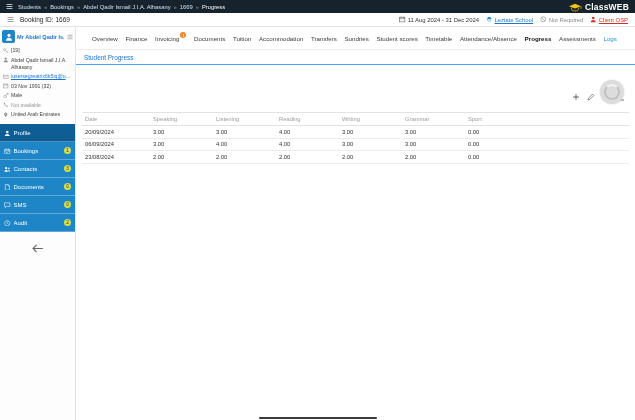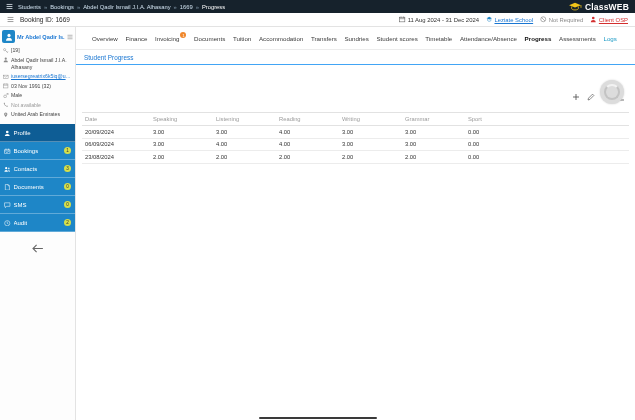--- a/index.html
+++ b/index.html
@@ -10,21 +10,21 @@
   .ic{display:inline-block;line-height:0;}
   .ic svg{display:block;width:100%;height:100%;}
 
   
   .topbar{height:13px;background:var(--topbar-bg,#16222c);display:flex;align-items:center;padding:0 6px;gap:5px;}
   .hamburger{width:7px;height:7px;color:#dfe7ee;cursor:pointer;}
   .breadcrumb{display:flex;gap:3px;font-size:5.8px;white-space:nowrap;overflow:hidden;align-items:center;color:#9fb2c1;}
   .breadcrumb a{color:#cfe0ee;text-decoration:underline;cursor:pointer;}
   .breadcrumb .current{color:#fff;}
   .breadcrumb .sep{color:#7e93a4;}
-  .brand{margin-left:auto;display:flex;align-items:flex-start;gap:3px;color:#fff;font-size:8.5px;font-weight:bold;letter-spacing:.2px;}
+  .brand{margin-left:auto;display:flex;align-items:flex-end;gap:3px;color:#fff;font-size:8.5px;font-weight:bold;letter-spacing:.2px;}
   .brand .cap{width:14px;height:9px;color:var(--brand-gold,#f0c419);}
 
   
   .subheader{height:13px;background:#fff;border-bottom:1px solid #e3e3e3;display:flex;align-items:center;padding:0 7px;gap:6px;}
   .sh-toggle{width:7px;height:7px;color:#888;cursor:pointer;}
   .booking-id{font-size:6.5px;color:#2b2b2b;}
   .sh-right{margin-left:auto;display:flex;align-items:center;gap:7px;font-size:5.9px;color:#333;}
   .sh-item{display:flex;align-items:center;gap:2px;white-space:nowrap;}
   .sh-item .ic{width:6.5px;height:6.5px;}
   .cal-ic{color:#555;}

